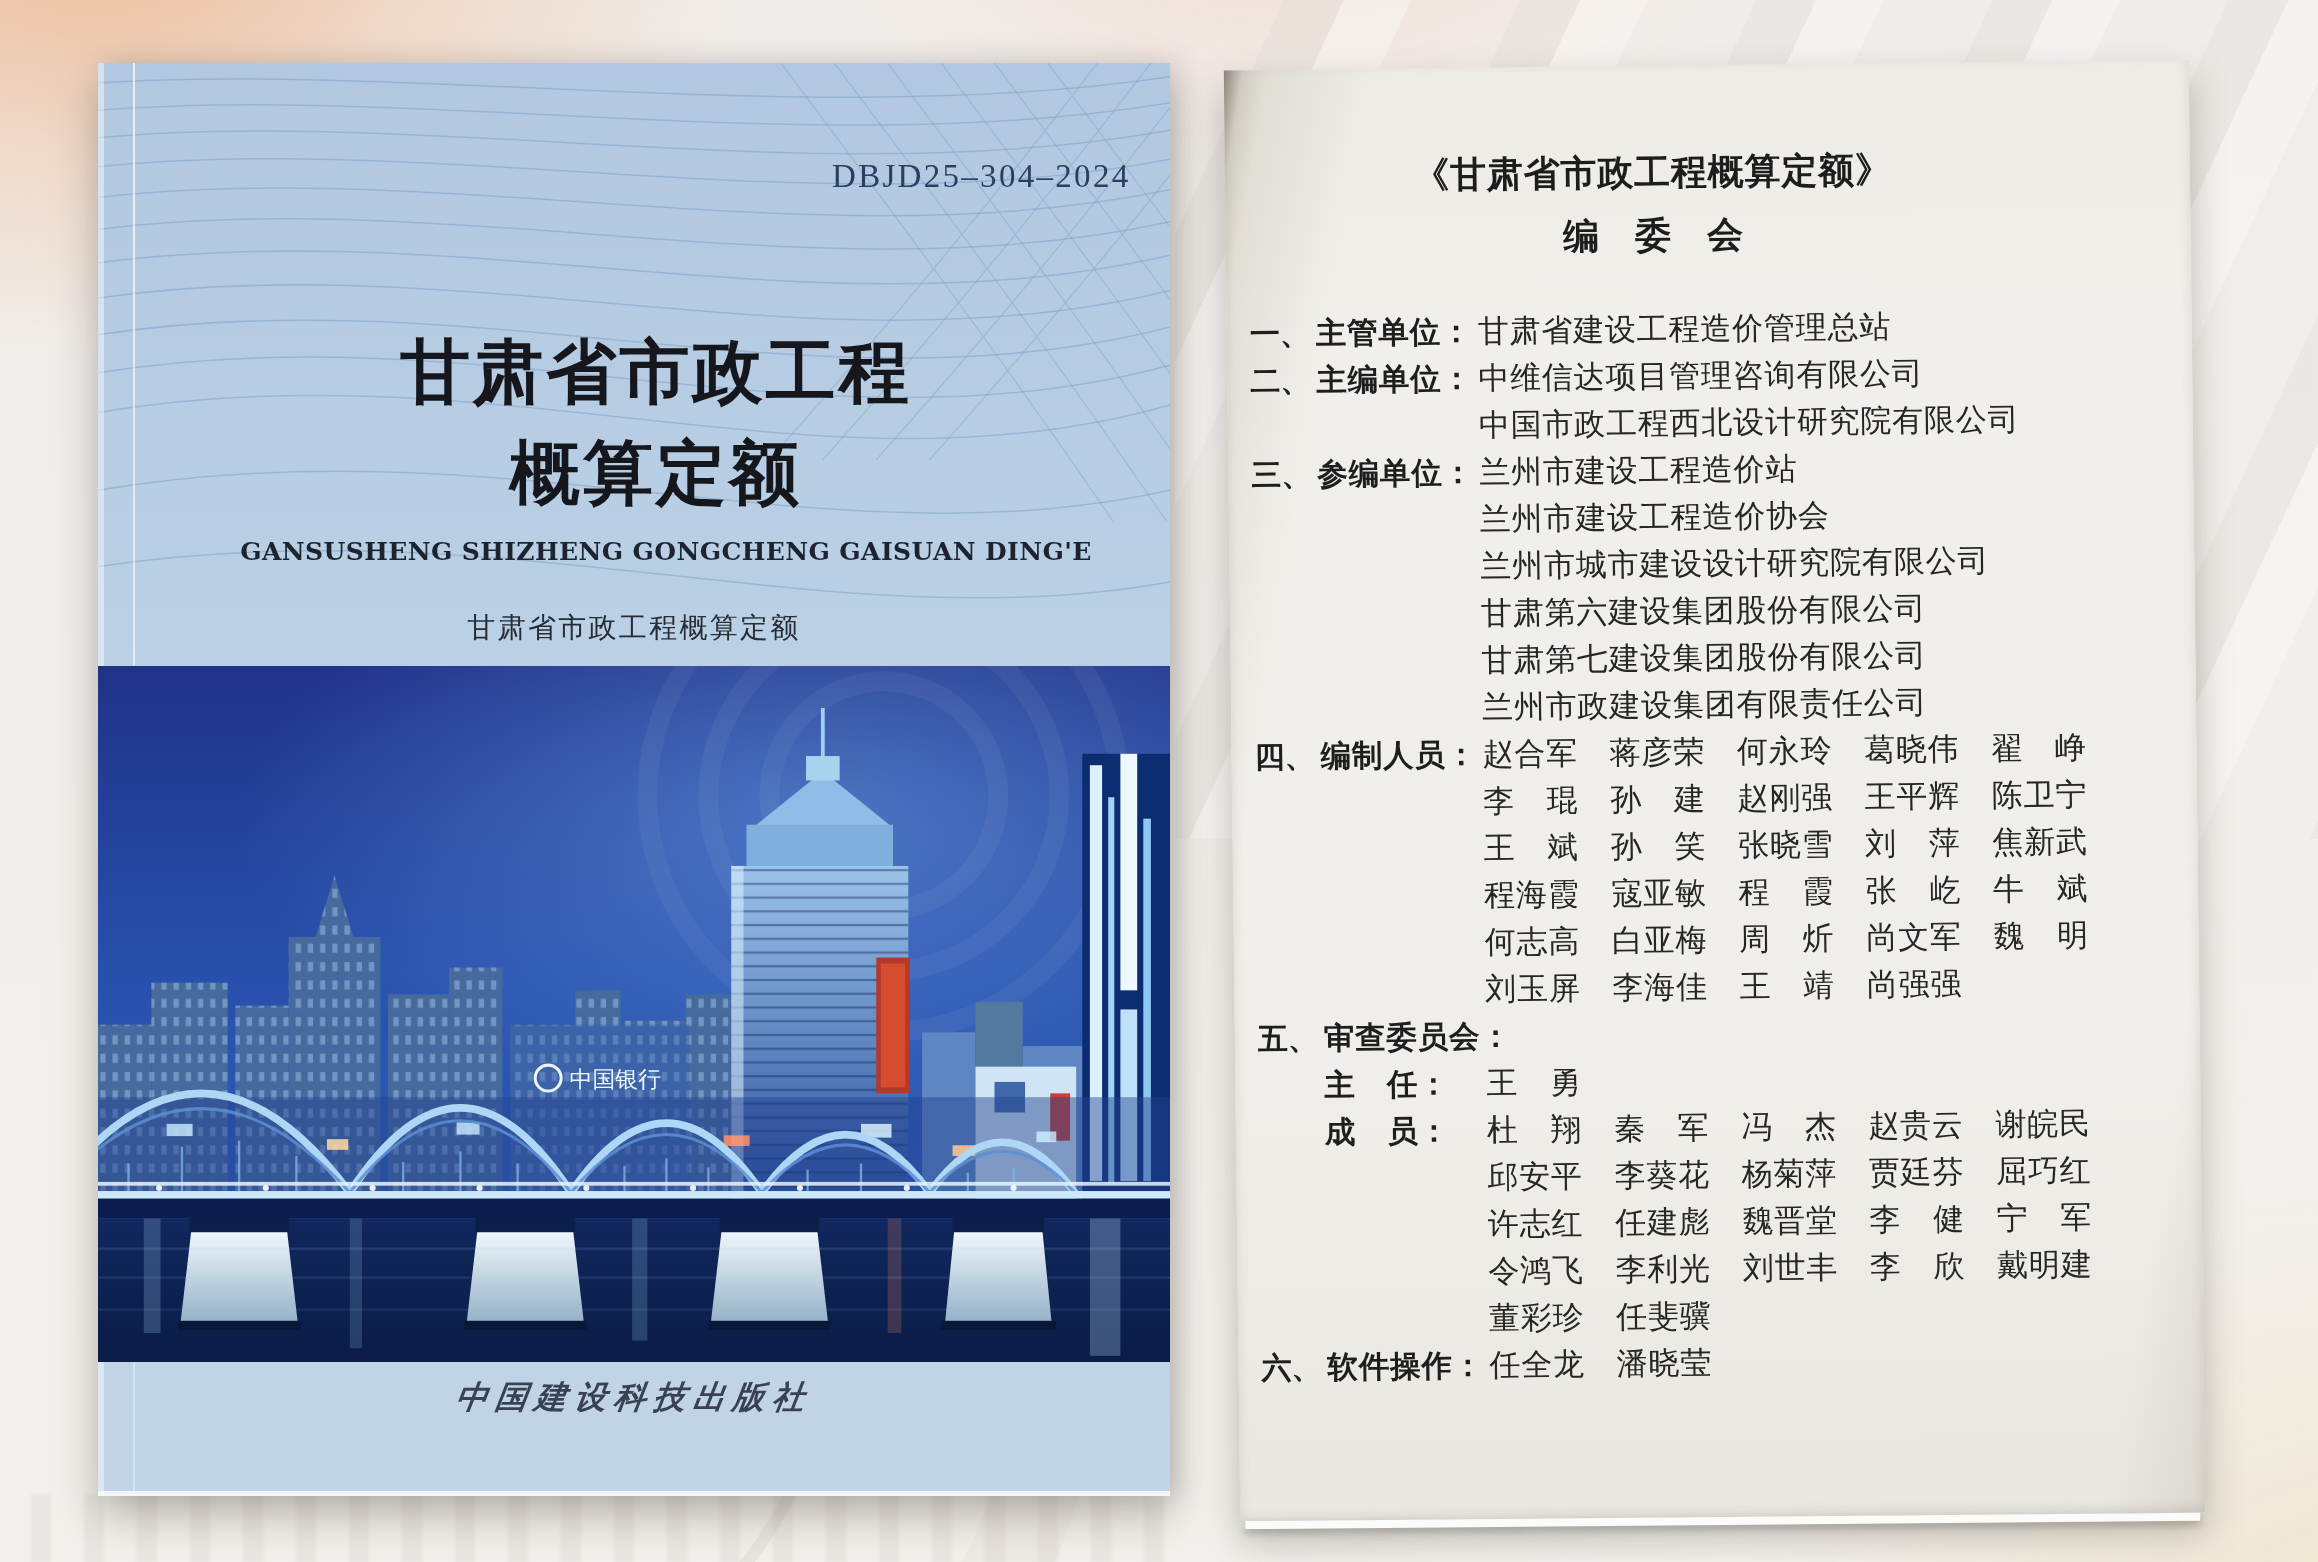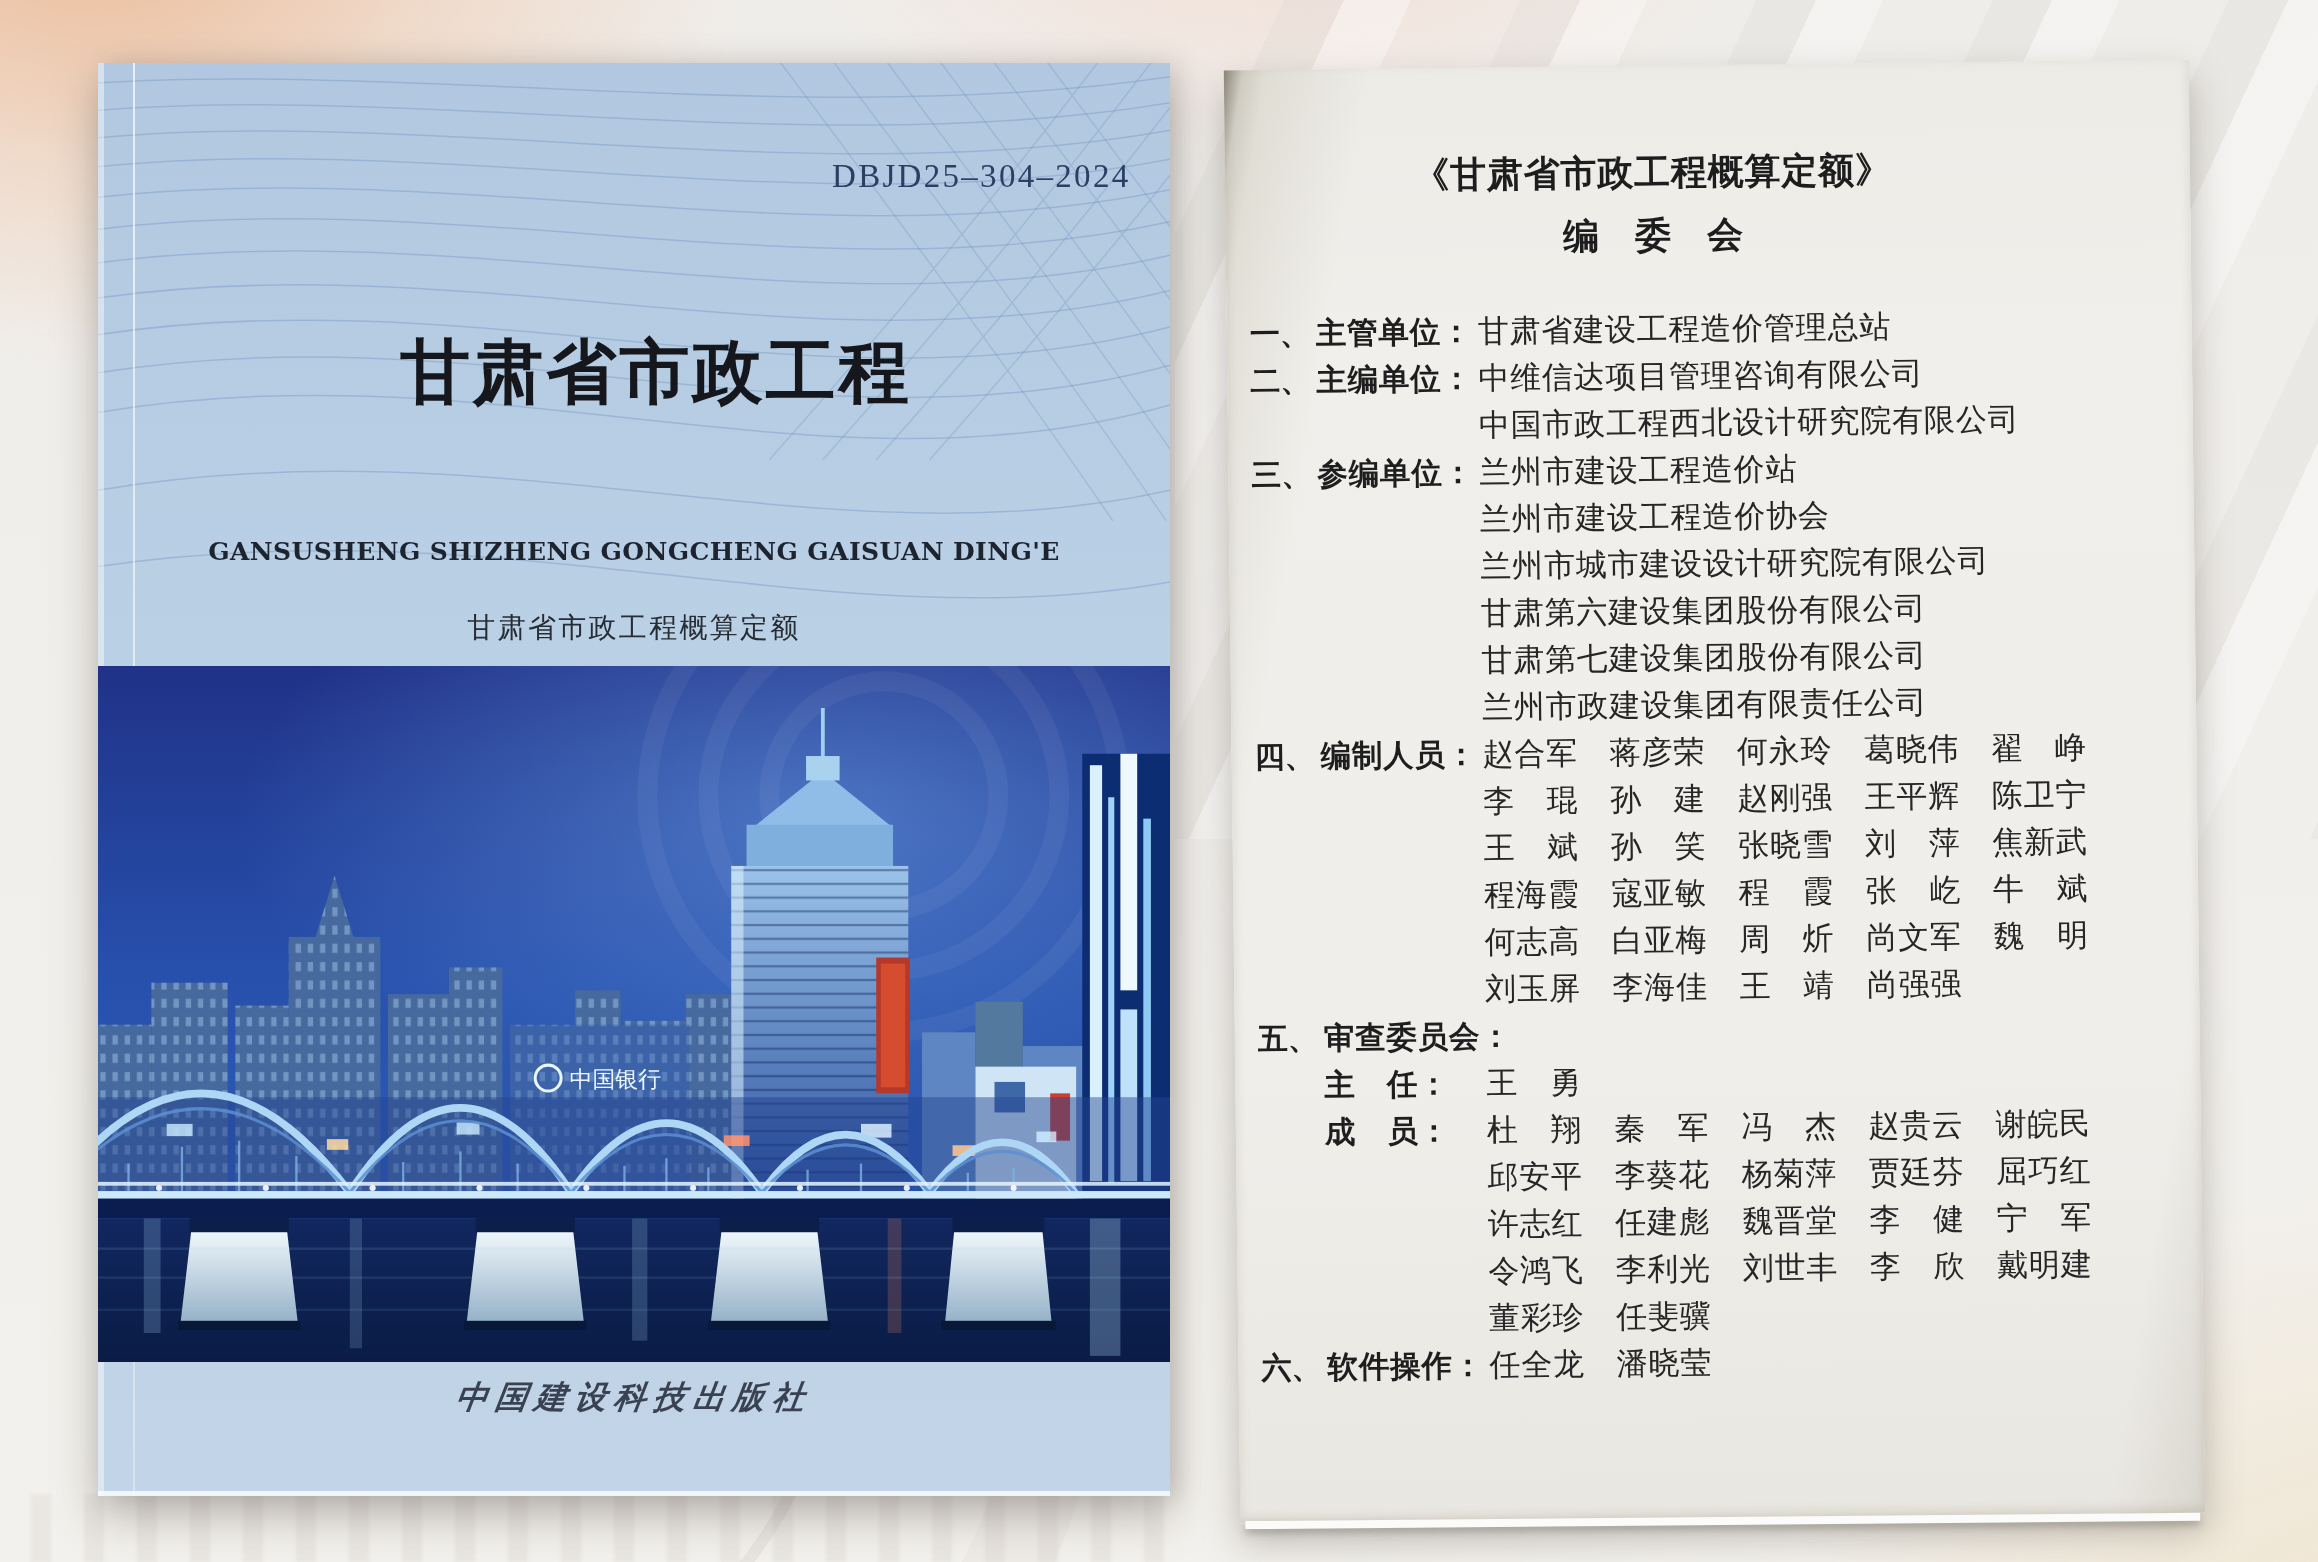--- a/index.html
+++ b/index.html
@@ -42,21 +42,21 @@
     font-size:33px;color:#2c3e63;letter-spacing:2.3px;white-space:nowrap;
   }
   .cover-title{
     position:absolute;left:0;top:258px;width:100%;text-align:center;
     font-family:"DejaVu Serif","Liberation Serif",serif;font-weight:900;
     font-size:70px;line-height:101px;color:#15171c;letter-spacing:3.1px;margin-left:22px;
   }
   .cover-pinyin{
     position:absolute;left:0;top:474px;width:100%;text-align:center;
     font-family:"DejaVu Serif","Liberation Serif",serif;font-weight:700;
-    font-size:25px;color:#1d2430;letter-spacing:0.4px;white-space:nowrap;
+    font-size:25px;color:#1d2430;letter-spacing:0.4px;white-space:nowrap;padding-left:32px;
   }
   .cover-issuer{
     position:absolute;left:0;top:546px;width:100%;text-align:center;
     font-size:28px;color:#272c35;letter-spacing:2.3px;
     font-family:"Liberation Serif","DejaVu Serif",serif;
   }
   .cover-photo{position:absolute;left:0;top:603px;width:1072px;height:696px;}
   .cover-publisher{
     position:absolute;left:0;top:1313px;width:100%;text-align:center;
     font-family:"DejaVu Serif","Liberation Serif",serif;font-style:italic;font-weight:700;
@@ -133,20 +133,21 @@
       <path d="M1340,-40 C1190,160 1040,340 880,520"></path>
     </g>
   </svg>
 
   <div class="cover-edge"></div>
   <div class="cover-crease"></div>
 
   <div class="cover-code">DBJD25–304–2024</div>
   <div class="cover-title">
     <div>甘肃省市政工程</div>
+    <div>概算定额</div>
   </div>
   <div class="cover-pinyin">GANSUSHENG SHIZHENG GONGCHENG GAISUAN DING'E</div>
   <div class="cover-issuer">甘肃省市政工程概算定额</div>
 
   <svg class="cover-photo" viewBox="0 0 1405 912" preserveAspectRatio="none">
     <defs>
       <linearGradient id="sky" x1="0" y1="0" x2="0" y2="1">
         <stop offset="0" stop-color="#203288"></stop>
           <stop offset="0.55" stop-color="#2750ac"></stop>
           <stop offset="1" stop-color="#2e5cb8"></stop>

